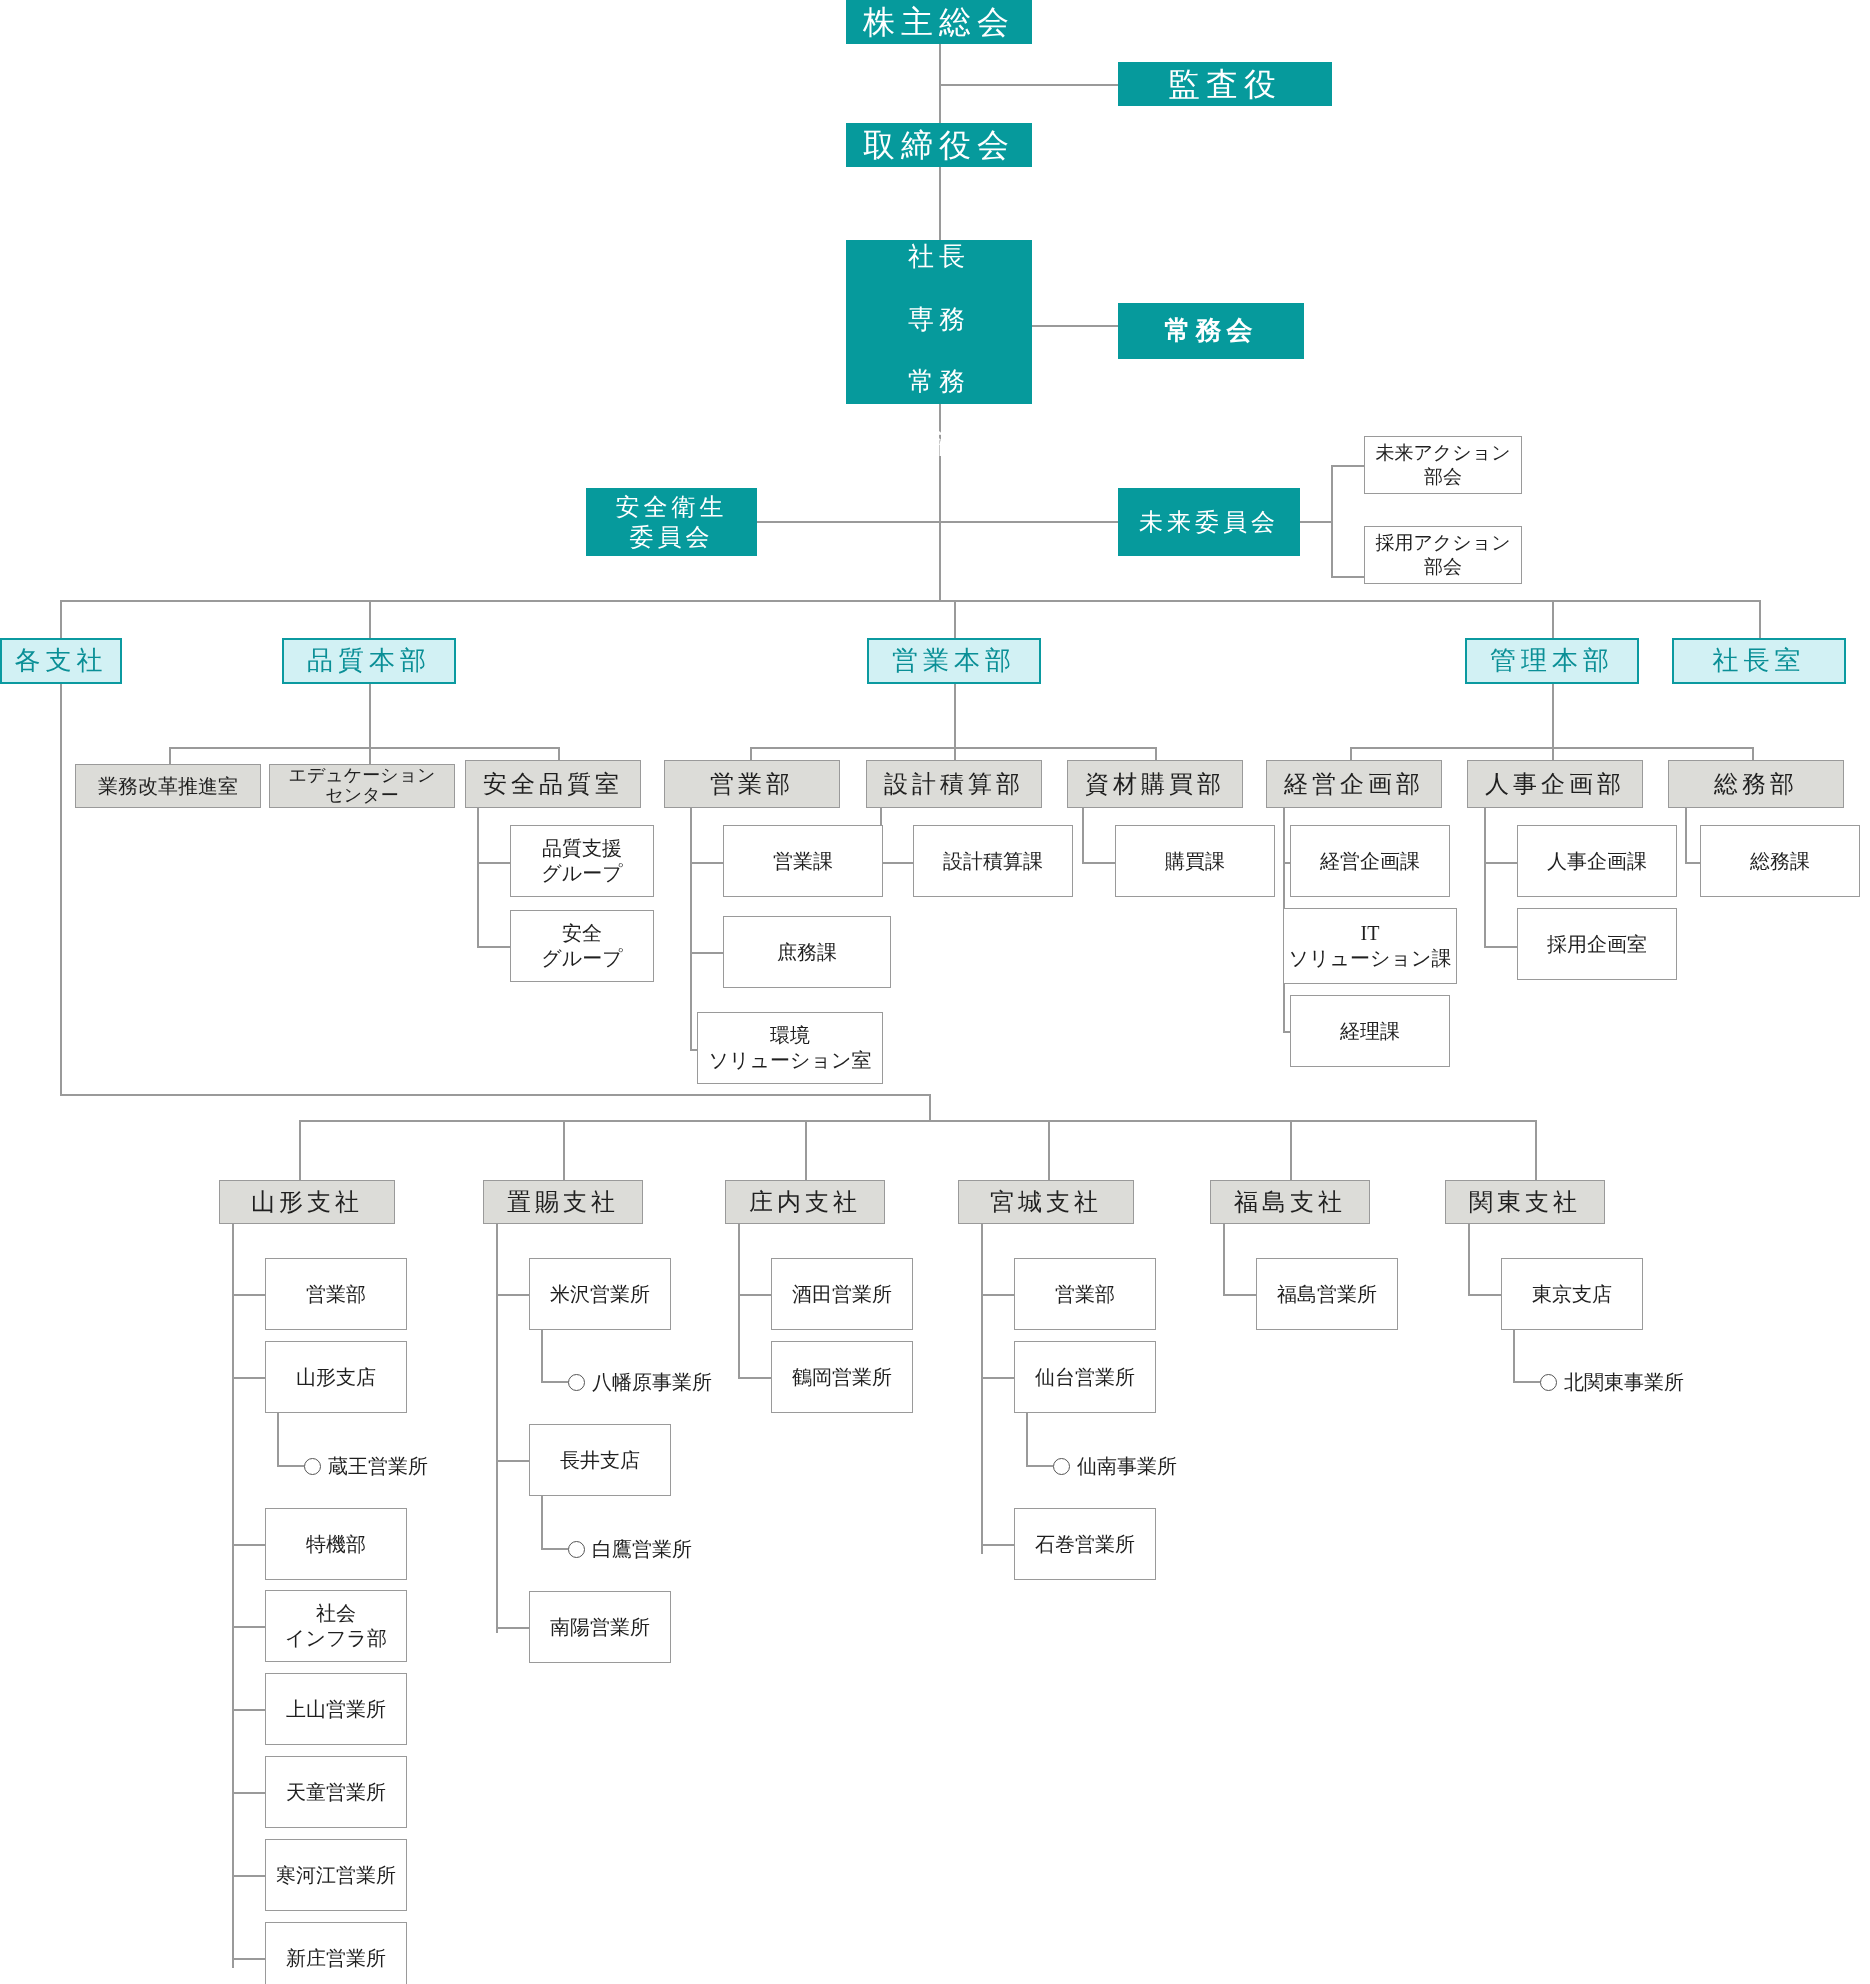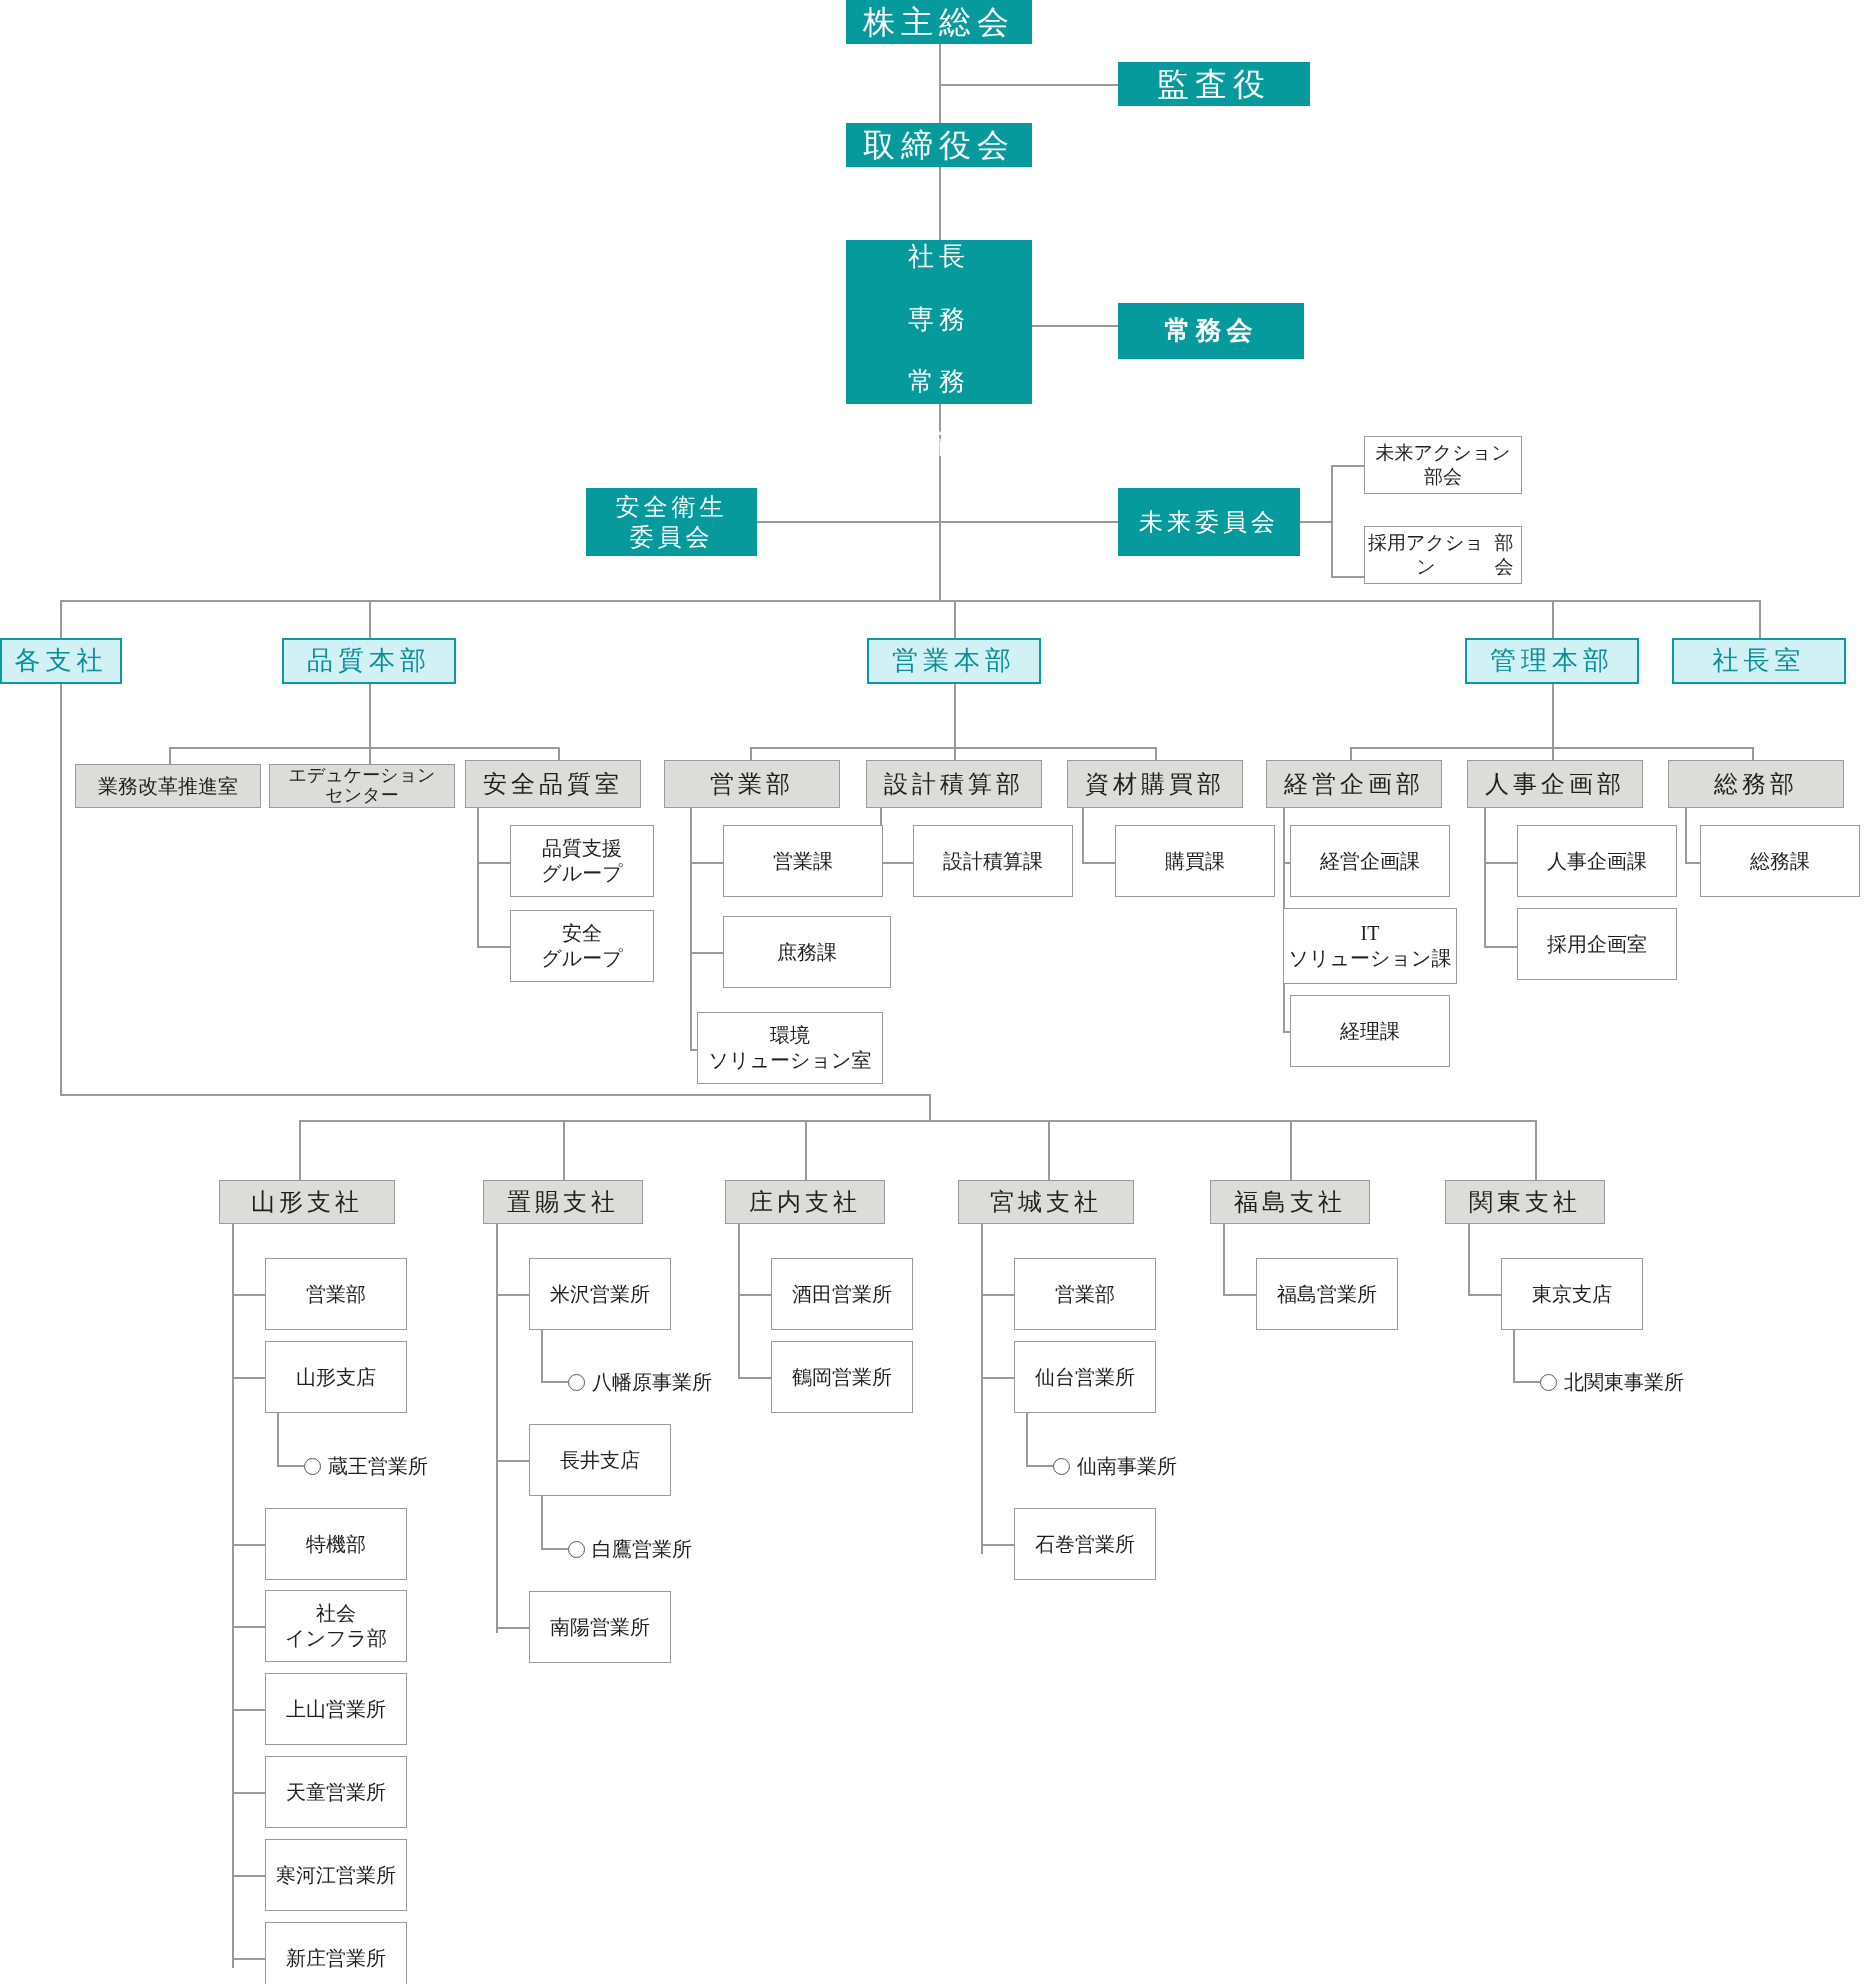--- a/index.html
+++ b/index.html
@@ -164,21 +164,21 @@
   <div class="ln v" style="left:1468px;top:1224px;height:70px;"></div>
   <div class="ln h" style="left:1468px;top:1294px;width:33px;"></div>
 
   <div class="ln v" style="left:1513px;top:1326px;height:56px;"></div>
   <div class="ln h" style="left:1513px;top:1381px;width:27px;"></div>
 
   <div class="box teal fs28" style="left:846px;top:0px;width:186px;height:44px;">
     <span>株主総会</span>
   </div>
 
-  <div class="box teal fs28" style="left:1118px;top:62px;width:192px;height:44px;">
+  <div class="box teal fs28" style="left:1118px;top:62px;width:214px;height:44px;">
     <span>監査役</span>
   </div>
 
   <div class="box teal fs28" style="left:846px;top:123px;width:186px;height:44px;">
     <span>取締役会</span>
   </div>
 
   <div class="box teal fs26" style="left:846px;top:240px;width:186px;height:164px;flex-direction:column;justify-content:space-evenly;gap:30px;">
     <span>社長</span>
     <span>専務</span>
@@ -197,21 +197,21 @@
 
   <div class="box teal fs24" style="left:1118px;top:488px;width:182px;height:68px;">
     <span>未来委員会</span>
   </div>
 
   <div class="box white fs19" style="left:1364px;top:436px;width:158px;height:58px;flex-direction:column;">
     <span>未来アクション</span>
     <span>部会</span>
   </div>
 
-  <div class="box white fs19" style="left:1364px;top:526px;width:158px;height:58px;flex-direction:row;">
+  <div class="box white fs19" style="left:1364px;top:526px;width:158px;height:58px;flex-direction:column;">
     <span>採用アクション</span>
     <span>部会</span>
   </div>
 
   <div class="box cyan fs26" style="left:0px;top:638px;width:122px;height:46px;">
     <span>各支社</span>
   </div>
   <div class="box cyan fs26" style="left:282px;top:638px;width:174px;height:46px;">
     <span>品質本部</span>
   </div>

